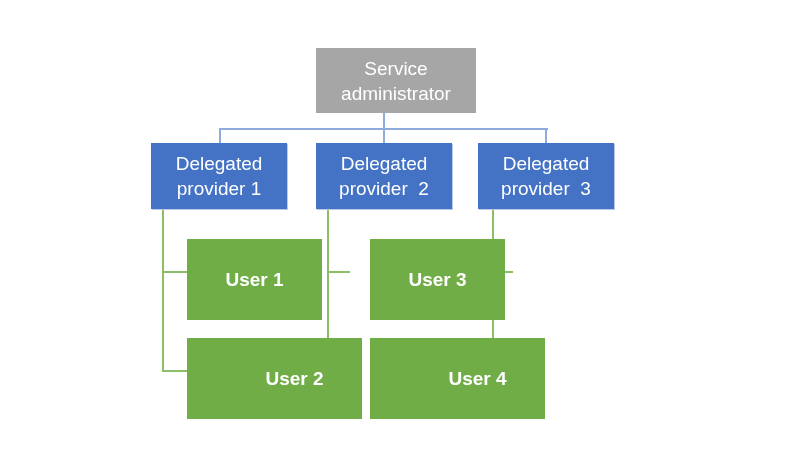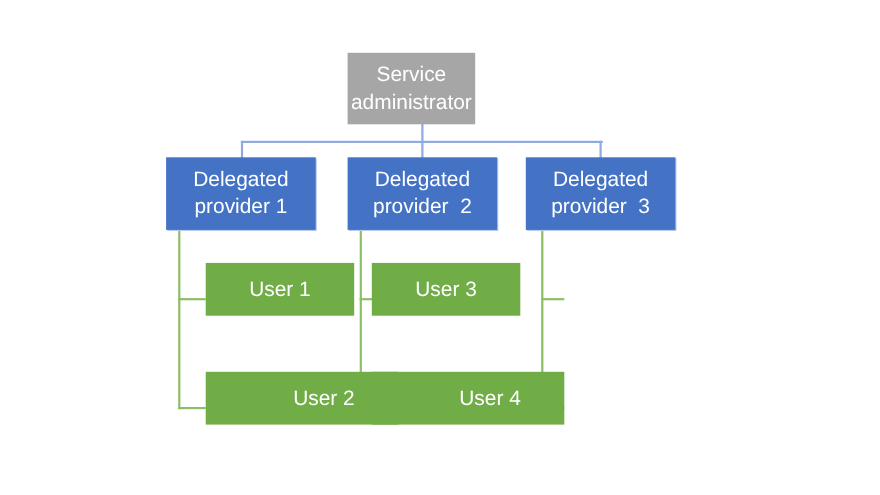--- a/index.html
+++ b/index.html
@@ -15,26 +15,26 @@
     position: absolute;
     display: flex;
     align-items: center;
     justify-content: center;
     text-align: center;
     color: var(--text, #fff);
     font-size: 19px;
     line-height: 25px;
   }
   .lbl { white-space: pre-wrap; }
-  .box.root  { background: var(--box-gray, #A6A6A6); left: 316px; top: 48px;  width: 116px; height: 65px; }
+  .box.root  { background: var(--box-gray, #A6A6A6); left: 316px; top: 48px;  width: 160px; height: 65px; }
   .box.prov  { background: var(--box-blue, #4472C4); top: 143px; width: 136px; height: 66px;
                box-shadow: 1px 1px 0 #b9c9e8; }
-  .box.user  { background: var(--box-green, #70AD47); width: 135px; height: 48px; }
+  .box.user  { background: var(--box-green, #70AD47); width: 135px; height: 81px; font-weight: bold; }
   .p1 { left: 151px; }  .p2 { left: 316px; }  .p3 { left: 478px; }
-  .u-col1 { left: 187px; } .u-col2 { left: 338px; } .u-col3 { left: 513px; }
+  .u-col1 { left: 187px; } .u-col2 { left: 370px; } .u-col3 { left: 513px; }
   .u-row1 { top: 239px; }  .u-row2 { top: 338px; padding-left: 40px; }
   .conn { position: absolute; }
   .conn.blue  { background: var(--connector-blue, #8FAADC); }
   .conn.green { background: var(--connector-green, #8CBE66); }
 </style>
 </head>
 <body>
 
 <div class="stage">
 

